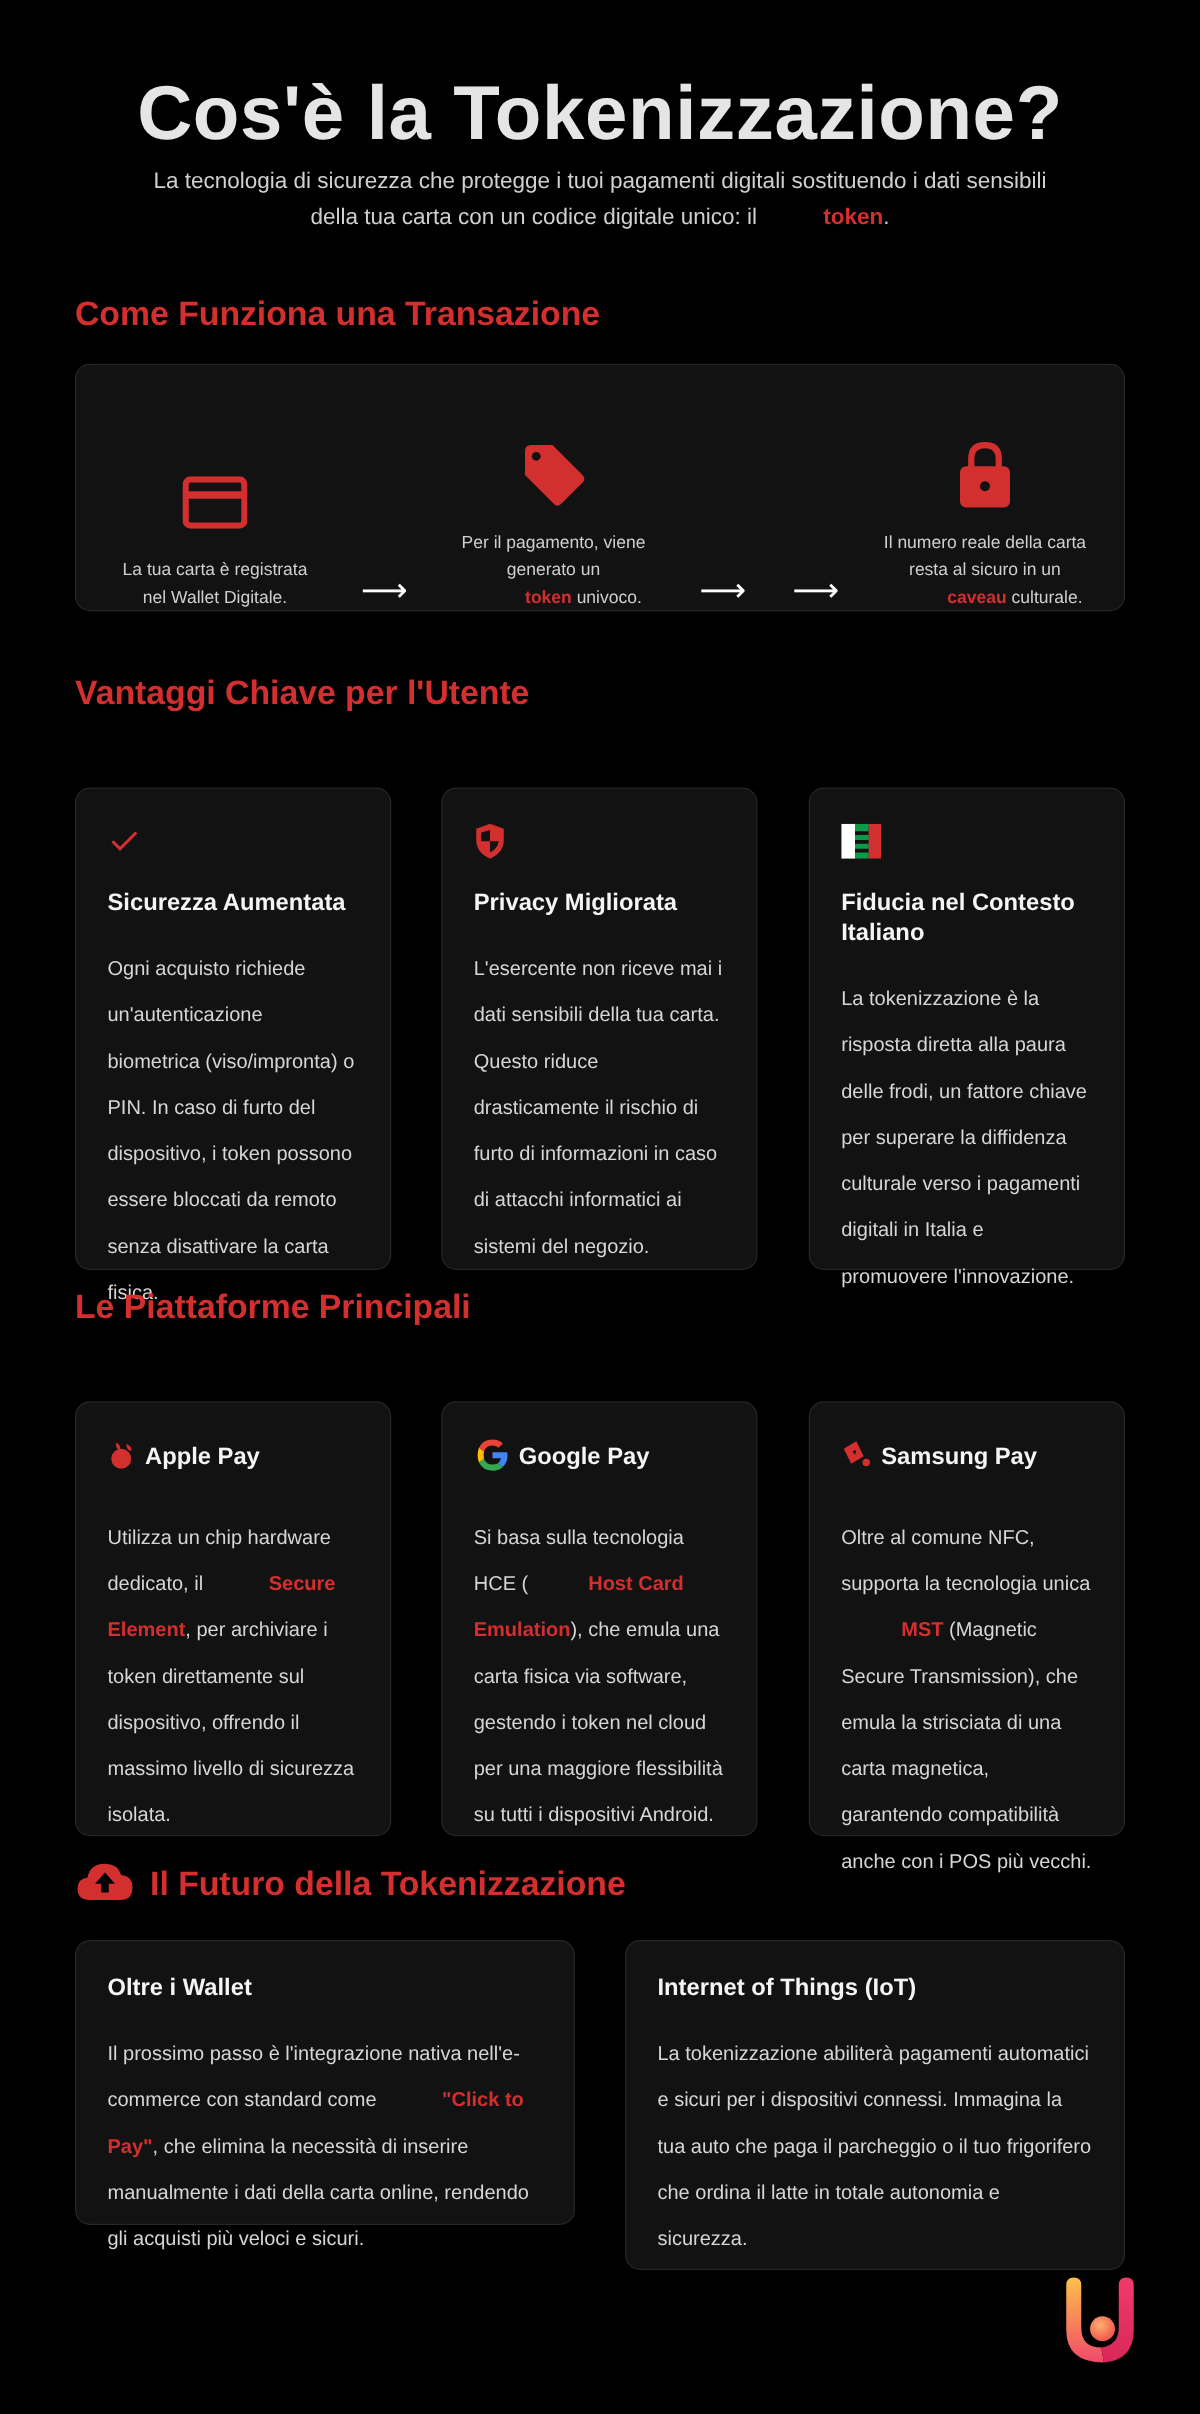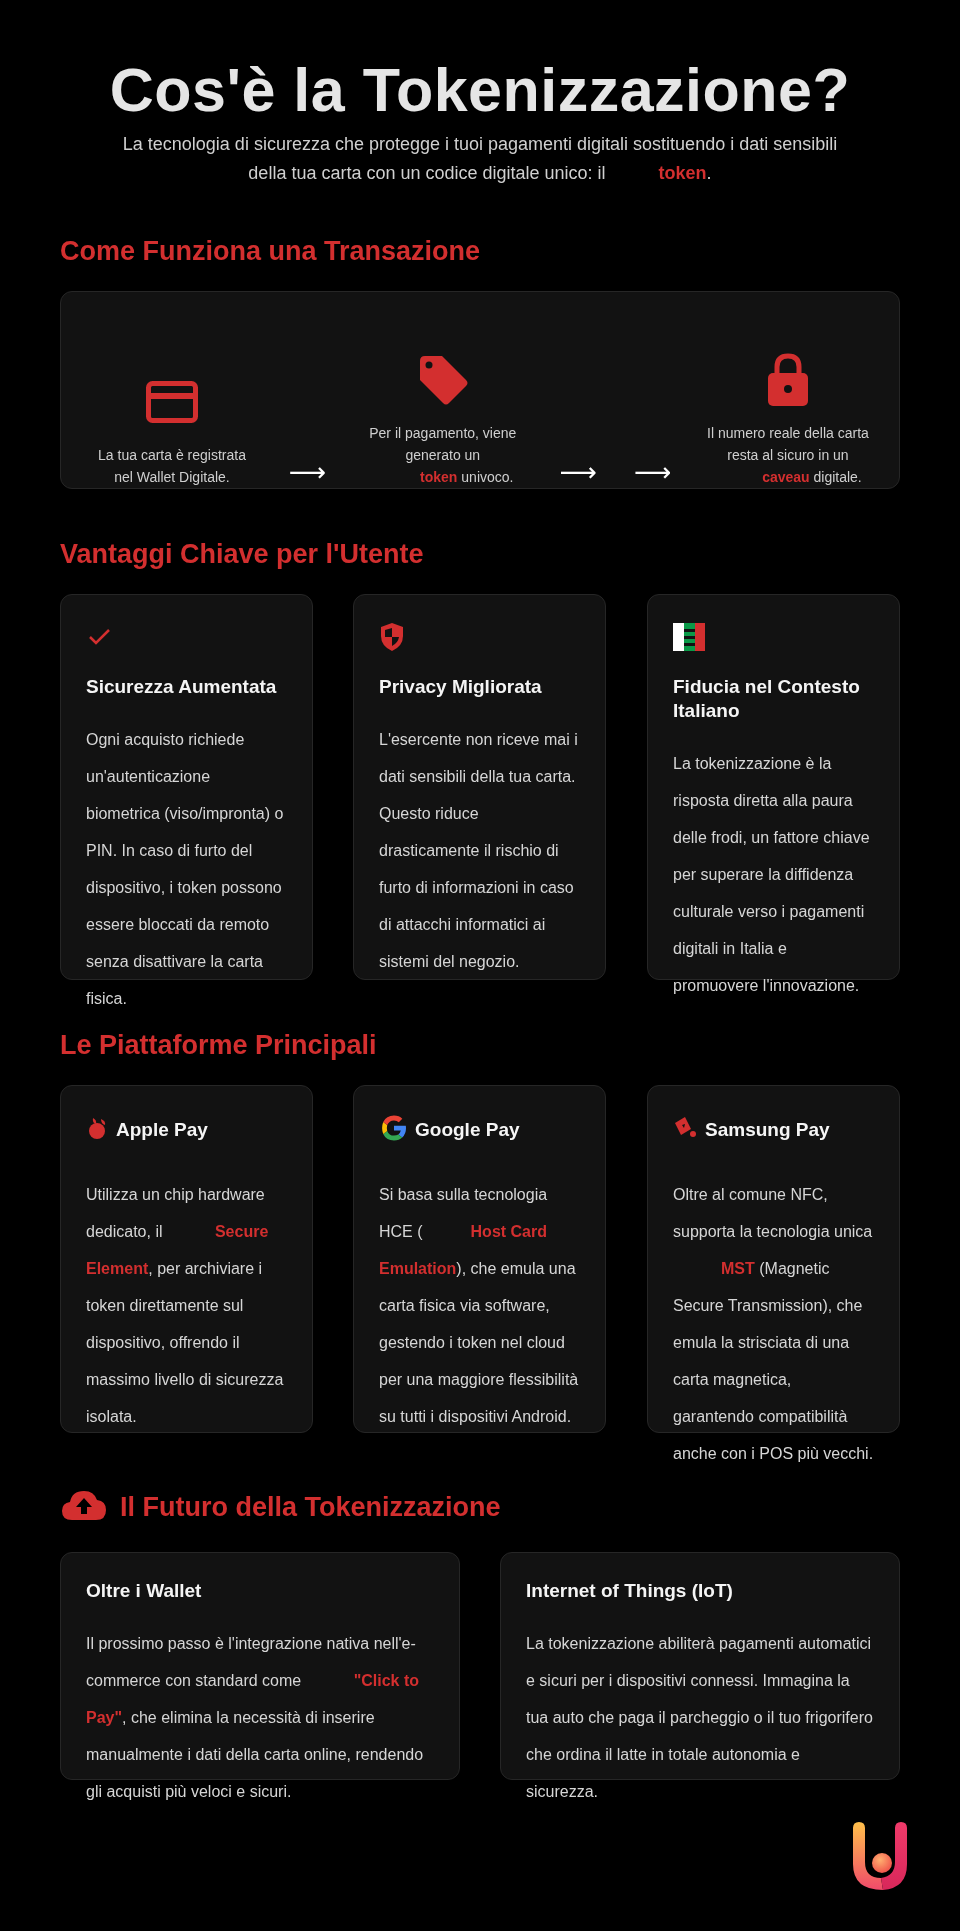--- a/index.html
+++ b/index.html
@@ -48,21 +48,21 @@
   .flow {
     left: 60px; top: 291px; width: 840px; height: 198px;
     display: flex; align-items: flex-end; justify-content: space-between;
     padding: 36px 30px 0 30px;
   }
   .step { width: 162px; text-align: center; }
   .step-icon { height: 52px; display: flex; align-items: center; justify-content: center; margin-bottom: 16px; }
   .step-text { font-size: 14px; line-height: 22px; color: #cfcfcf; }
   .arrow { color: #ffffff; font-size: 26px; margin-top: 56px; width: 40px; text-align: center; }
   
-  .col-card { width: 253px; padding: 26px 25px; }
+  .col-card { width: 253px; padding: 26px 25px; margin-top: 36px; }
   .card-icon { height: 32px; display: flex; align-items: center; margin-bottom: 22px; }
   .card-title { font-size: 19px; font-weight: bold; color: #f5f5f5; line-height: 24px; margin-bottom: 22px; }
   .card-body { font-size: 16px; line-height: 37px; color: #d6d6d6; }
   .plat-head { display: flex; align-items: center; gap: 6px; margin-bottom: 28px; height: 36px; }
   .plat-head .card-title { margin-bottom: 0; }
   .wide-card { width: 400px; padding: 26px 25px; }
   .logo { position: absolute; left: 843px; top: 1818px; width: 74px; height: 74px; }
 </style>
 </head>
 <body>
@@ -96,21 +96,21 @@
   <div class="arrow">⟶</div>
   <div class="arrow">⟶</div>
   <div class="step">
     <div class="step-icon">
       <svg width="42" height="54" viewBox="0 0 42 54">
           <path d="M10 22 L10 14 Q10 3 21 3 Q32 3 32 14 L32 22" fill="none" stroke="#d32f2f" stroke-width="5"></path>
           <rect x="1" y="20" width="40" height="33" rx="5" fill="#d32f2f"></rect>
           <circle cx="21" cy="36" r="4" fill="#121212"></circle>
         </svg>
     </div>
-    <div class="step-text"><span>Il numero reale della carta resta al sicuro in un </span><span class="red">caveau</span><span> digitale.</span></div>
+    <div class="step-text"><span>Il numero reale della carta resta al sicuro in un </span><span class="red">caveau</span><span> culturale.</span></div>
   </div>
 </section>
 
 <h2 class="section-title" style="top:539px;">Vantaggi Chiave per l'Utente</h2>
 <article class="card col-card" style="left:60px; top:594px; height:386px;">
   <div class="card-icon">
     <svg width="26" height="22" viewBox="0 0 26 22">
         <path d="M4 11 L10 17 L23 4" fill="none" stroke="#d32f2f" stroke-width="2.5"></path>
       </svg>
   </div>
@@ -190,21 +190,21 @@
         <path d="M12 33 Q2 33 2 24 Q2 16 10 15 Q12 4 24 4 Q34 4 37 13 Q46 14 46 23 Q46 33 36 33 Z" fill="#d32f2f"></path>
         <path d="M24 11 L32 20 L27 20 L27 27 L21 27 L21 20 L16 20 Z" fill="#000"></path>
       </svg>
   </span>
   <span>Il Futuro della Tokenizzazione</span>
 </h2>
 <article class="card wide-card" style="left:60px; top:1552px; height:228px;">
   <h3 class="card-title">Oltre i Wallet</h3>
   <p class="card-body"><span>Il prossimo passo è l'integrazione nativa nell'e-commerce con standard come </span><span class="red">"Click to Pay"</span><span>, che elimina la necessità di inserire manualmente i dati della carta online, rendendo gli acquisti più veloci e sicuri.</span></p>
 </article>
-<article class="card wide-card" style="left:500px; top:1552px; height:228px;">
+<article class="card wide-card" style="left:500px; top:1552px; height:264px;">
   <h3 class="card-title">Internet of Things (IoT)</h3>
   <p class="card-body"><span>La tokenizzazione abiliterà pagamenti automatici e sicuri per i dispositivi connessi. Immagina la tua auto che paga il parcheggio o il tuo frigorifero che ordina il latte in totale autonomia e sicurezza.</span></p>
 </article>
 
 <div class="logo">
   <svg width="74" height="74" viewBox="0 0 74 74">
     <defs>
       <linearGradient id="lg1" x1="0" y1="0" x2="0" y2="1">
           <stop offset="0" stop-color="#ffc04a"></stop>
           <stop offset="1" stop-color="#f04a6a"></stop>

